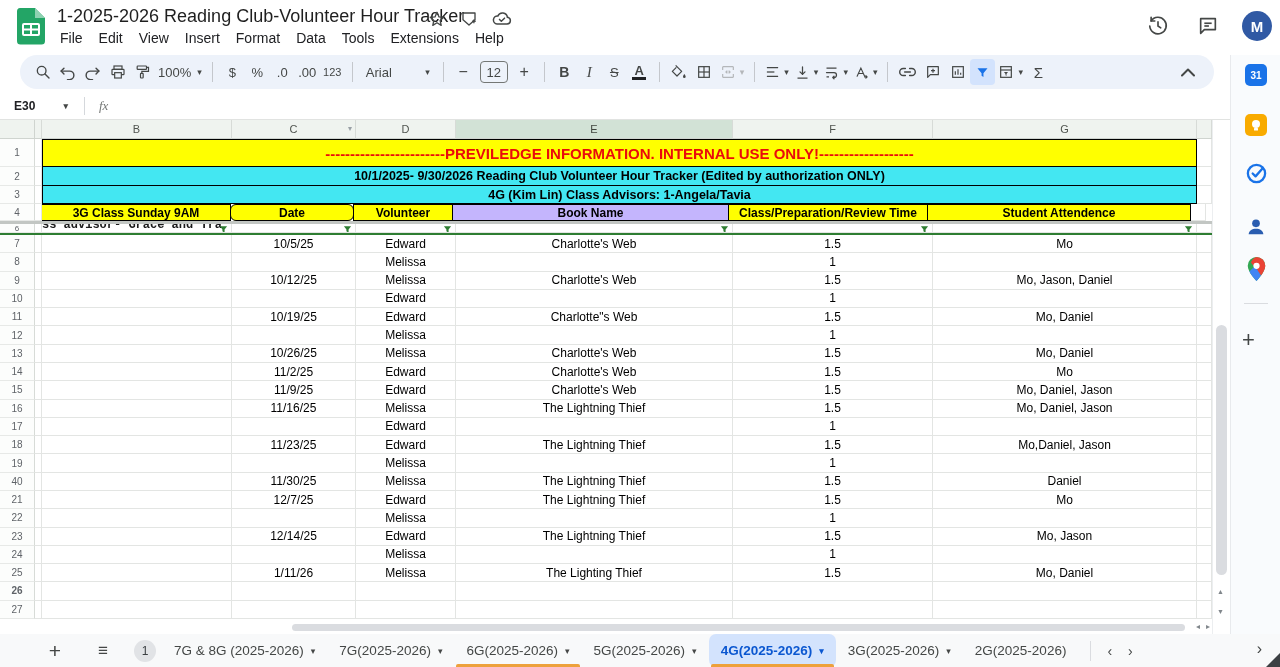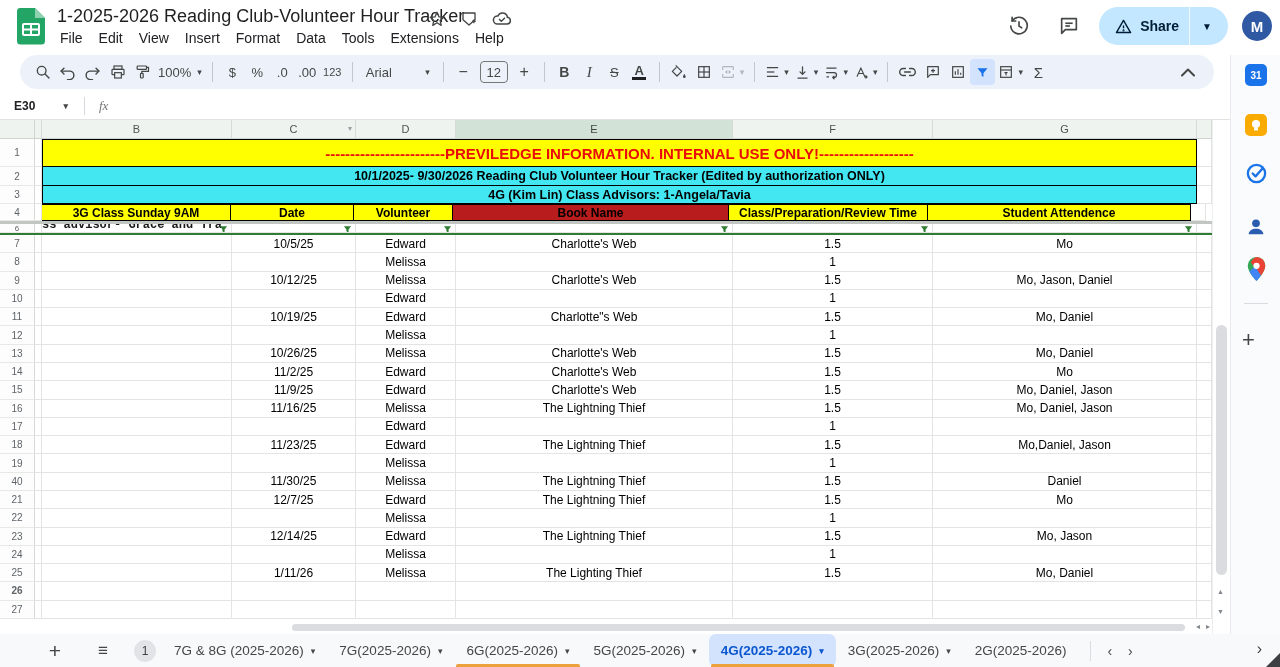--- a/index.html
+++ b/index.html
@@ -152,30 +152,20 @@
             <path d="M12 7.5V12l3 2" stroke-linecap="round"></path>
           </svg>
       </div>
       <div class="iconbtn">
         <svg width="22" height="22" viewBox="0 0 24 24" fill="none" stroke="#444746" stroke-width="1.8">
             <path d="M4 4h16v12H8l-4 4z" stroke-linejoin="round"></path>
             <line x1="8" y1="9" x2="16" y2="9"></line>
             <line x1="8" y1="12" x2="13" y2="12"></line>
           </svg>
       </div>
-      <div class="share-btn">
-        <svg width="17" height="15" viewBox="0 0 24 21" fill="none" stroke="#001d35" stroke-width="2">
-            <path d="M12 2L22 19H2z" stroke-linejoin="round"></path>
-            <line x1="12" y1="9" x2="12" y2="13"></line>
-            <circle cx="12" cy="16" r="0.5" fill="#001d35"></circle>
-          </svg>
-        <span class="share-label">Share</span>
-        <span class="share-sep"></span>
-        <span class="share-caret">▼</span>
-      </div>
       <div class="avatar" style="background:#3059a4;">M</div>
     </div>
   </div>
 
   <div class="toolbar">
     <div class="tb">
         <svg width="16" height="16" viewBox="0 0 24 24" fill="none" stroke="#444746" stroke-width="2">
           <circle cx="10" cy="10" r="6.5"></circle>
           <line x1="15" y1="15" x2="21" y2="21" stroke-linecap="round"></line>
         </svg>
@@ -367,23 +357,23 @@
         <div class="frow" style="height: 18px;">
           <div class="rnum">3</div>
           <div class="cell" style="width: 7px;"></div>
           <div class="banner b3" style="width: 1155px; background: rgb(67, 231, 242);">4G (Kim Lin) Class Advisors: 1-Angela/Tavia</div>
           <div class="cell" style="width: 15px;"></div>
         </div>
         <div class="frow" style="height: 17px;">
           <div class="rnum">4</div>
           <div class="cell" style="width: 7px;"></div>
           <div class="hcell" style="width: 190px; background: rgb(255, 255, 0);">3G Class Sunday 9AM</div>
-          <div class="hcell" style="width: 124px; background: rgb(255, 255, 0);">Date</div>
+          <div class="hcell" style="width: 124px; background: rgb(255, 255, 0); border-radius: 6px;">Date</div>
           <div class="hcell" style="width: 100px; background: rgb(255, 255, 0);">Volunteer</div>
-          <div class="hcell" style="width: 277px; background: #b91c1c;">Book Name</div>
+          <div class="hcell" style="width: 277px; background: #c4b5fd;">Book Name</div>
           <div class="hcell" style="width: 200px; background: rgb(255, 255, 0);">Class/Preparation/Review Time</div>
           <div class="hcell" style="width: 264px; background: rgb(255, 255, 0);">Student Attendence</div>
           <div class="cell" style="width: 15px;"></div>
         </div>
         <div class="freeze-divider"></div>
         <div class="frow cliprow" style="height: 11px;">
           <div class="rnum" style="font-size: 8px;">6</div>
           <div class="cell" style="width: 7px;"></div>
           <div class="cell" style="width: 190px; justify-content: flex-start;">
             <span class="cliptext">ss advisor- Grace and Tra</span>

